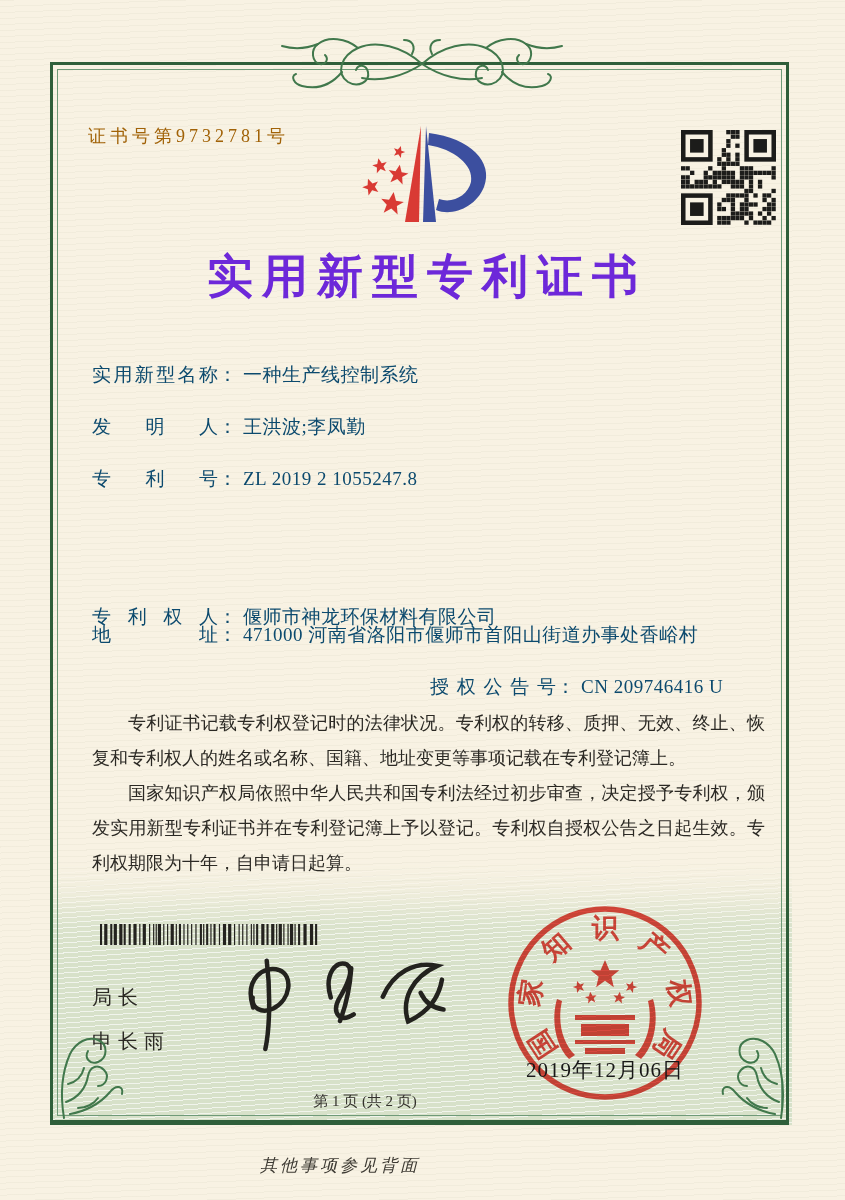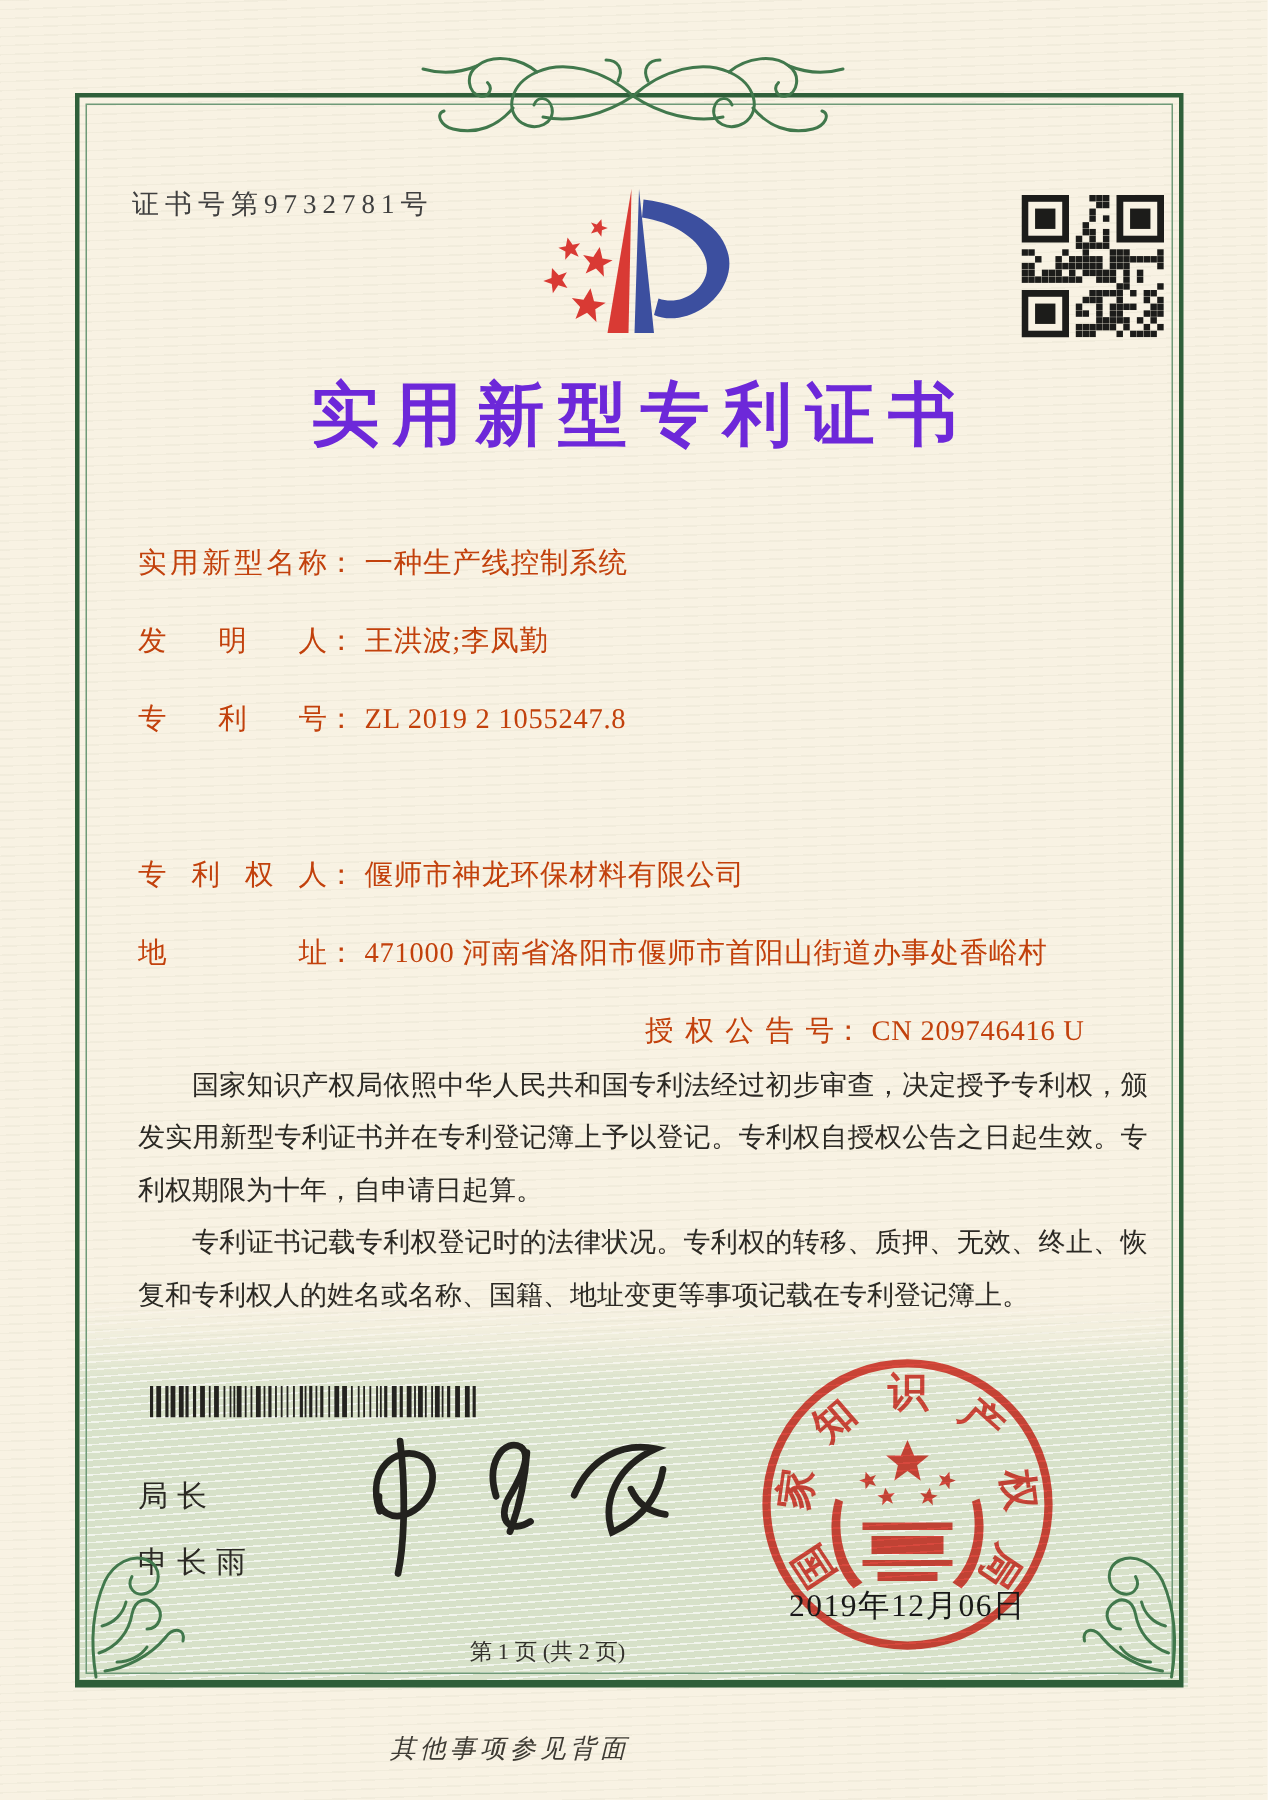--- a/index.html
+++ b/index.html
@@ -29,27 +29,27 @@
   .frame{
     position:absolute;left:50px;top:62px;width:739px;height:1063px;z-index:5;
     border-style:solid;border-color:#2f5f3a;border-width:3px 3px 5px 3px;
     pointer-events:none;box-sizing:border-box;
   }
   .frame-inner{
     position:absolute;left:4px;top:4px;right:4px;bottom:4px;
     border:1px solid #6f9a78;pointer-events:none;
   }
   .abs{position:absolute;z-index:2;}
-  .cert-no{left:88px;top:124px;font-size:18px;color:#404040;letter-spacing:4px;}
+  .cert-no{left:88px;top:124px;font-size:18px;color:#a16207;letter-spacing:4px;}
   .title{
     left:0;top:246px;width:845px;text-align:center;
     font-size:46px;font-weight:bold;color:#6d28d9;letter-spacing:9px;padding-left:9px;
     box-sizing:border-box;
   }
-  .row{left:92px;font-size:19px;color:#c2410c;white-space:nowrap;}
+  .row{left:92px;font-size:19px;color:#0c4a6e;white-space:nowrap;}
   .flabel{
     display:inline-block;width:126px;text-align:justify;text-align-last:justify;
     vertical-align:bottom;
   }
   .fcolon{display:inline-block;margin-right:6px;}
   .fvalue{letter-spacing:0.5px;}
   .paras{
     left:92px;top:706px;width:673px;font-size:18px;line-height:35px;
     color:#2b2924;text-align:justify;z-index:2;
   }
@@ -286,33 +286,33 @@
 
   <div class="abs row" style="top:362px">
     <span class="flabel">实用新型名称</span><span class="fcolon">：</span><span class="fvalue">一种生产线控制系统</span>
   </div>
   <div class="abs row" style="top:414px">
     <span class="flabel">发明人</span><span class="fcolon">：</span><span class="fvalue">王洪波;李凤勤</span>
   </div>
   <div class="abs row" style="top:466px">
     <span class="flabel">专利号</span><span class="fcolon">：</span><span class="fvalue">ZL 2019 2 1055247.8</span>
   </div>
-  <div class="abs row" style="top:570px">
+  <div class="abs row" style="top:604px">
     <span class="flabel">专利权人</span><span class="fcolon">：</span><span class="fvalue">偃师市神龙环保材料有限公司</span>
   </div>
   <div class="abs row" style="top:622px">
     <span class="flabel">地址</span><span class="fcolon">：</span><span class="fvalue">471000 河南省洛阳市偃师市首阳山街道办事处香峪村</span>
   </div>
   <div class="abs row" style="top:674px;left:430px">
     <span class="flabel">授权公告号</span><span class="fcolon">：</span><span class="fvalue">CN 209746416 U</span>
   </div>
 
   <div class="abs paras">
+    <p>专利证书记载专利权登记时的法律状况。专利权的转移、质押、无效、终止、恢复和专利权人的姓名或名称、国籍、地址变更等事项记载在专利登记簿上。</p>
     <p>国家知识产权局依照中华人民共和国专利法经过初步审查，决定授予专利权，颁发实用新型专利证书并在专利登记簿上予以登记。专利权自授权公告之日起生效。专利权期限为十年，自申请日起算。</p>
-    <p>专利证书记载专利权登记时的法律状况。专利权的转移、质押、无效、终止、恢复和专利权人的姓名或名称、国籍、地址变更等事项记载在专利登记簿上。</p>
   </div>
 
   <svg class="abs" id="barcode" style="left:100px;top:924px" width="222" height="21" viewBox="0 0 222 21">
       <rect x="0" y="0" width="2.1" height="21" fill="#24231f"></rect>
       <rect x="4.19486126229167" y="0" width="3.2" height="21" fill="#24231f"></rect>
       <rect x="10.226074197888373" y="0" width="2.1" height="21" fill="#24231f"></rect>
       <rect x="13.714395557716488" y="0" width="3.2" height="21" fill="#24231f"></rect>
       <rect x="19.240652896650133" y="0" width="3.2" height="21" fill="#24231f"></rect>
       <rect x="23.641275812685485" y="0" width="2.1" height="21" fill="#24231f"></rect>
       <rect x="28.646232751943167" y="0" width="2.1" height="21" fill="#24231f"></rect>

